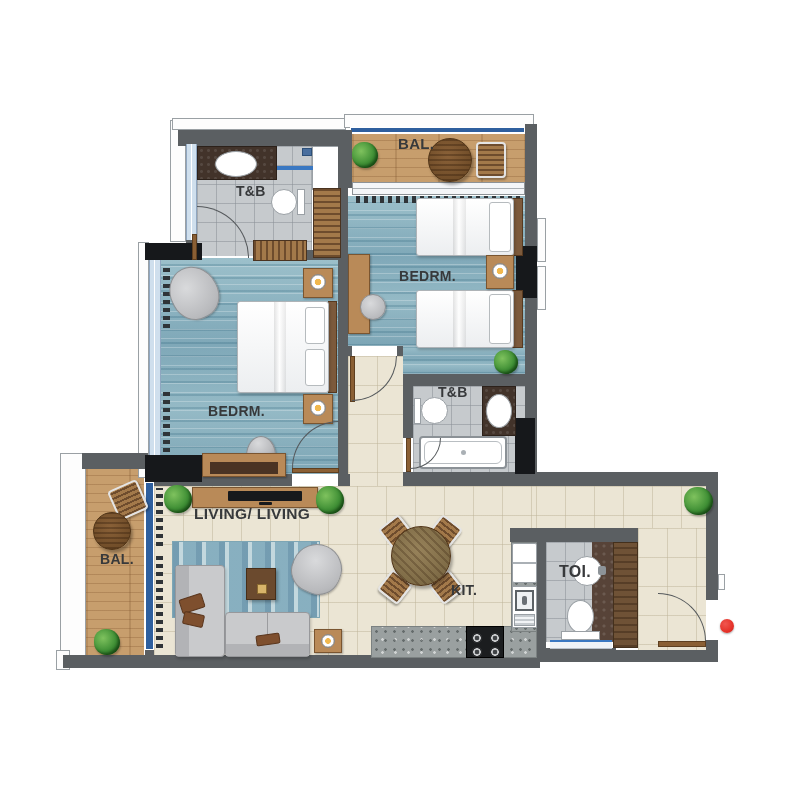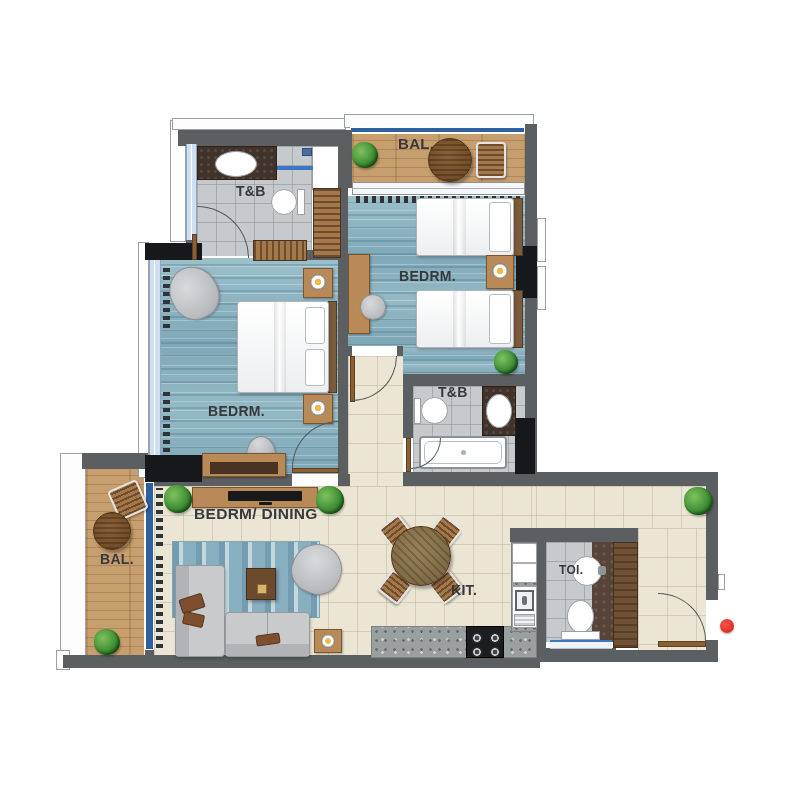--- a/index.html
+++ b/index.html
@@ -272,18 +272,18 @@
 
   <div class="ab wchair" style="left:112px;top:484px;width:32px;height:32px;transform:rotate(-24deg);"></div>
   <div class="ab woodtable" style="left:93px;top:512px;width:38px;height:38px;"></div>
   <div class="ab plant" style="left:94px;top:629px;width:26px;height:26px;"></div>
 
   <div class="label" style="left:398px;top:135px;font-size:15px;">BAL.</div>
   <div class="label" style="left:236px;top:183px;font-size:14px;">T&amp;B</div>
   <div class="label" style="left:399px;top:268px;font-size:14px;">BEDRM.</div>
   <div class="label" style="left:208px;top:403px;font-size:14px;">BEDRM.</div>
   <div class="label" style="left:438px;top:384px;font-size:14px;">T&amp;B</div>
-  <div class="label" style="left:194px;top:505px;font-size:15.5px;">BEDRM/ DINING</div>
+  <div class="label" style="left:194px;top:505px;font-size:15.5px;">LIVING/ LIVING</div>
   <div class="label" style="left:100px;top:551px;font-size:14px;">BAL.</div>
   <div class="label" style="left:451px;top:582px;font-size:14px;">KIT.</div>
-  <div class="label" style="left:559px;top:563px;font-size:12px;">TOI.</div>
+  <div class="label" style="left:559px;top:563px;font-size:16px;">TOI.</div>
 
 </div>
 
 </body></html>

